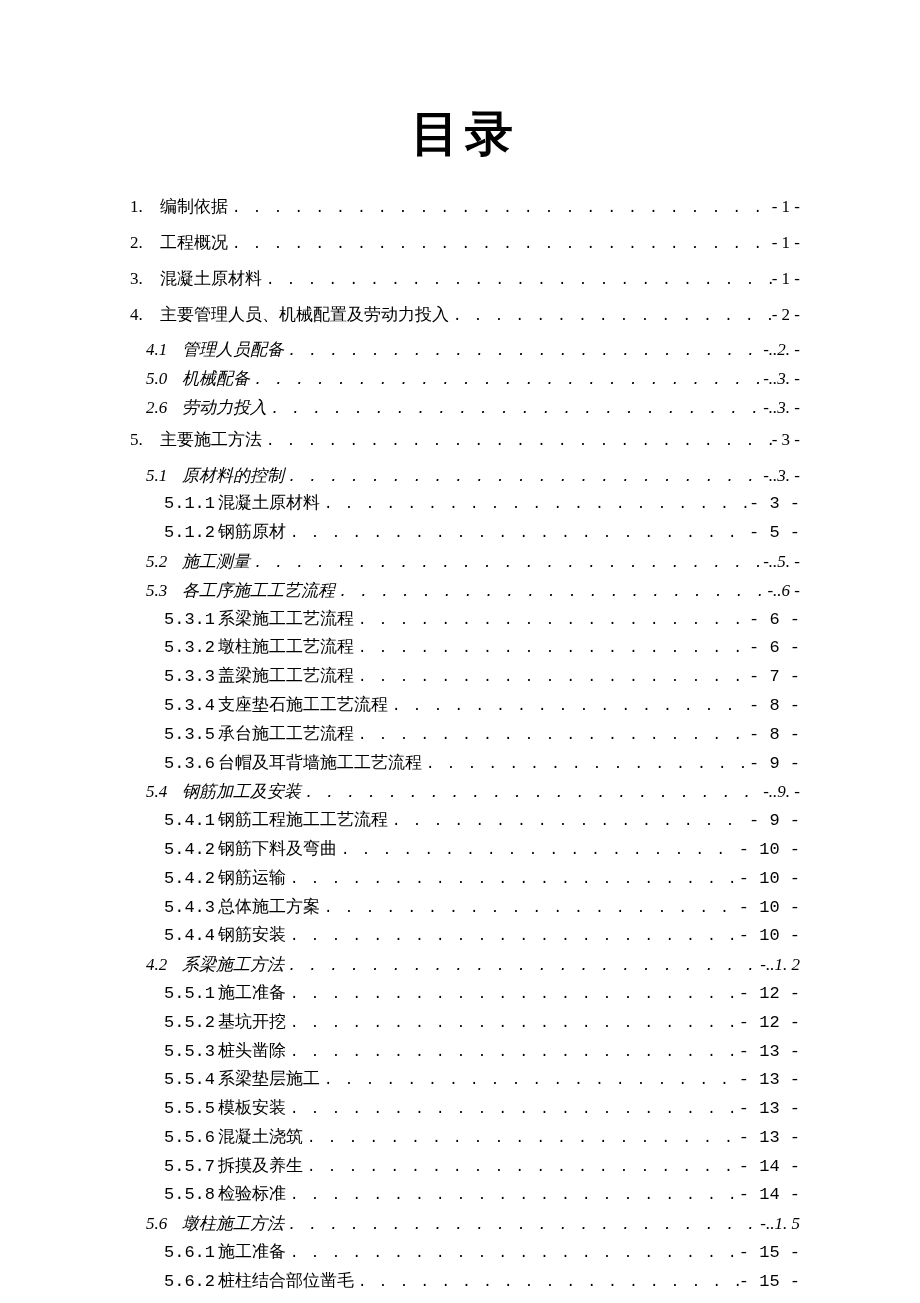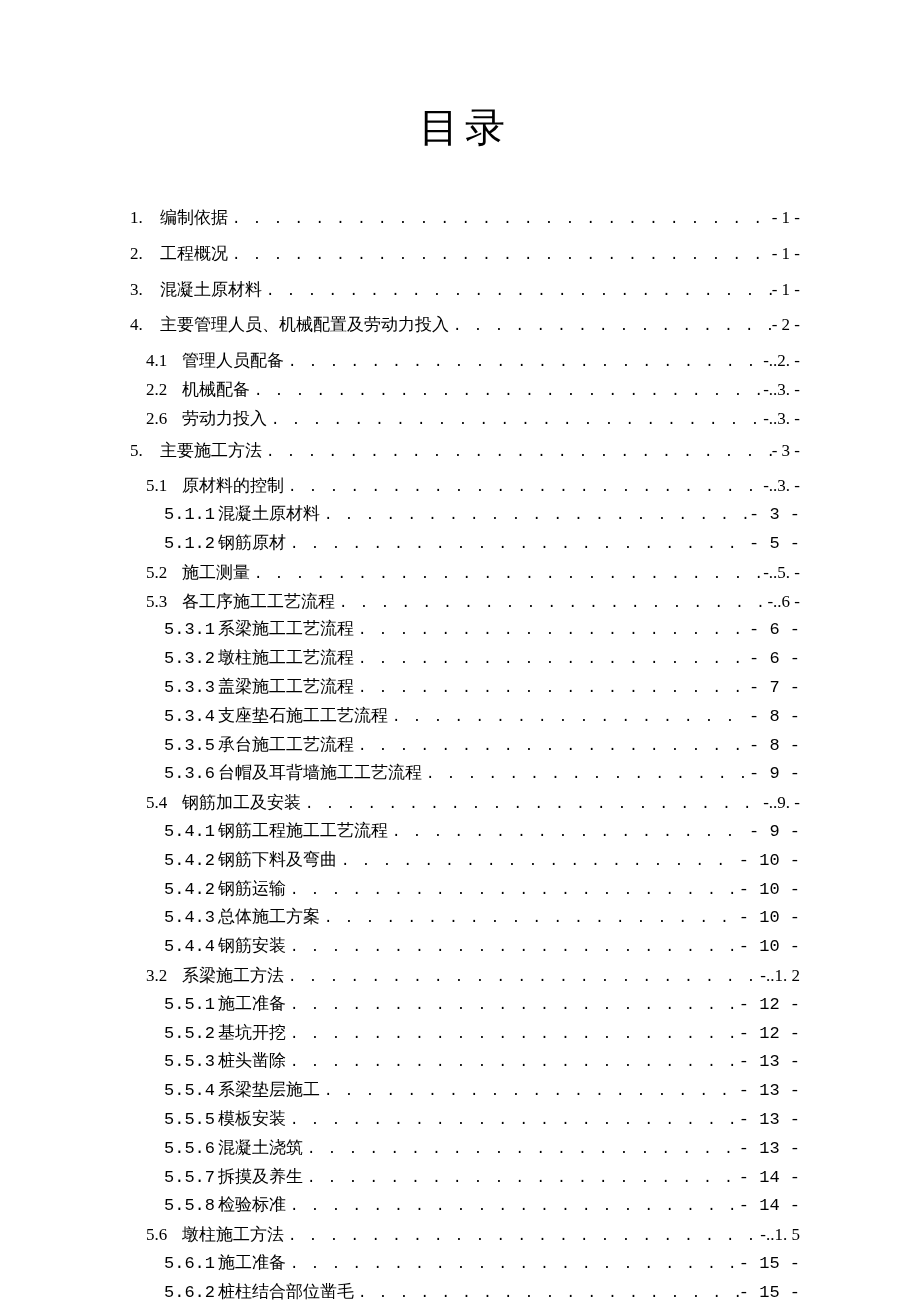--- a/index.html
+++ b/index.html
@@ -14,24 +14,24 @@
     font-size: 17px;
     line-height: 1.4;
   }
   .page {
     width: 920px;
     padding: 100px 120px 60px 130px;
     box-sizing: border-box;
   }
   .title {
     text-align: center;
-    font-size: 40px;
-    font-weight: normal;
+    font-size: 48px;
+    font-weight: bold;
     letter-spacing: 6px;
-    margin-bottom: 50px;
+    margin-bottom: 28px;
   }
   .toc-entry {
     display: flex;
     align-items: baseline;
     margin-bottom: 5px;
     white-space: nowrap;
   }
   .toc-num {
     flex: 0 0 auto;
   }
@@ -49,21 +49,21 @@
   }
   .toc-leader::after {
     content: ". . . . . . . . . . . . . . . . . . . . . . . . . . . . . . . . . . . . . . . . . . . . . . . . . . . . . . . . . . . . . . . . . . . . . . . . . . . . . . . . . . . . . . . . . . . . . . . . . . . .";
   }
   .toc-page {
     flex: 0 0 auto;
     text-align: right;
   }
   .level-1 .toc-num { width: 30px; }
   .level-1 { margin-bottom: 12px; }
-  .level-2 { padding-left: 16px; }
+  .level-2 { padding-left: 16px; font-style: italic; }
   .level-2 .toc-num { width: 36px; }
   .level-3 { padding-left: 34px; font-family: Liberation Mono, monospace; }
   .level-3 .toc-num { width: 54px; }
 </style>
 </head>
 <body>
 
 <div class="page">
   <div class="title">目录</div>
   <div id="toc-container">
@@ -91,21 +91,21 @@
         <span class="toc-leader"></span>
         <span class="toc-page">- 2 -</span>
       </div>
       <div class="toc-entry level-2">
         <span class="toc-num">4.1</span>
         <span class="toc-label"> 管理人员配备 </span>
         <span class="toc-leader"></span>
         <span class="toc-page">-..2. -</span>
       </div>
       <div class="toc-entry level-2">
-        <span class="toc-num">2.2</span>
+        <span class="toc-num">5.0</span>
         <span class="toc-label"> 机械配备 </span>
         <span class="toc-leader"></span>
         <span class="toc-page">-..3. -</span>
       </div>
       <div class="toc-entry level-2">
         <span class="toc-num">2.6</span>
         <span class="toc-label"> 劳动力投入 </span>
         <span class="toc-leader"></span>
         <span class="toc-page">-..3. -</span>
       </div>
@@ -211,21 +211,21 @@
         <span class="toc-leader"></span>
         <span class="toc-page">- 10 -</span>
       </div>
       <div class="toc-entry level-3">
         <span class="toc-num">5.4.4</span>
         <span class="toc-label"> 钢筋安装 </span>
         <span class="toc-leader"></span>
         <span class="toc-page">- 10 -</span>
       </div>
       <div class="toc-entry level-2">
-        <span class="toc-num">3.2</span>
+        <span class="toc-num">4.2</span>
         <span class="toc-label"> 系梁施工方法 </span>
         <span class="toc-leader"></span>
         <span class="toc-page">-..1. 2</span>
       </div>
       <div class="toc-entry level-3">
         <span class="toc-num">5.5.1</span>
         <span class="toc-label"> 施工准备 </span>
         <span class="toc-leader"></span>
         <span class="toc-page">- 12 -</span>
       </div>

